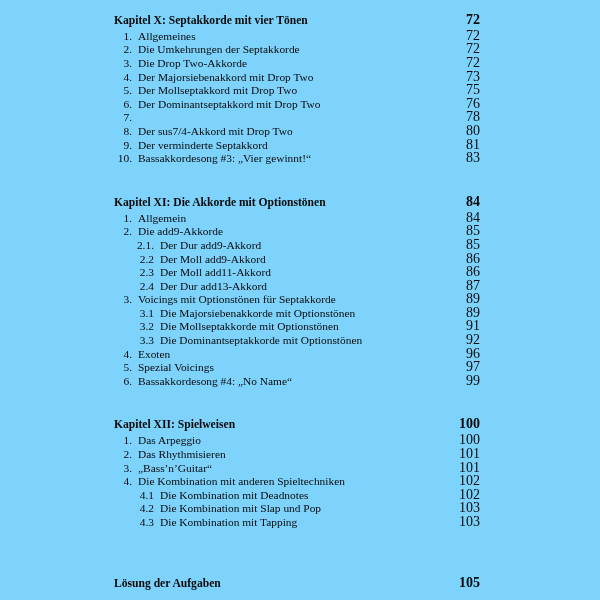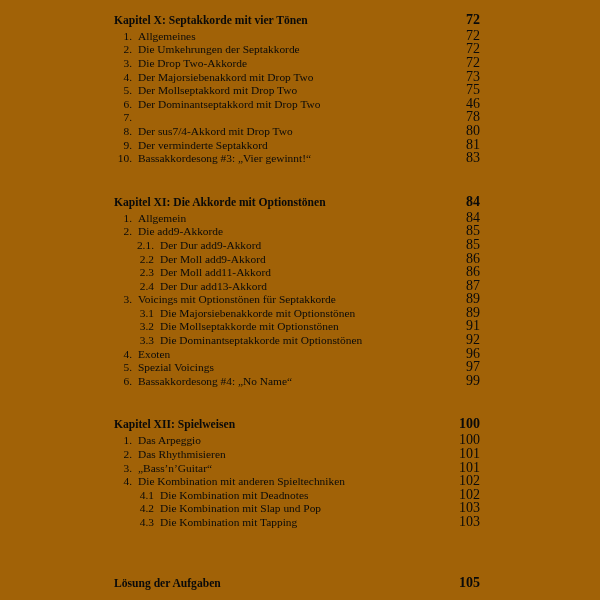--- a/index.html
+++ b/index.html
@@ -11,21 +11,21 @@
     width: 600px;
     height: 600px;
     font-family: "Liberation Serif", "DejaVu Serif", serif;
     color: #0a0a0a;
     overflow: hidden;
   }
   #page {
     position: relative;
     width: 600px;
     height: 600px;
-    background: #a16207;
+    background: #7dd3fc;
   }
   #toc {
     position: absolute;
     left: 114px;
     top: 13px;
     width: 366px;
   }
   .chapter-block {
     margin-bottom: 30px;
   }
@@ -136,21 +136,21 @@
       <div class="row lvl1">
         <span class="num">5.</span>
         <span class="label">Der Mollseptakkord mit Drop Two</span>
         <span class="dots"></span>
         <span class="page">75</span>
       </div>
       <div class="row lvl1">
         <span class="num">6.</span>
         <span class="label">Der Dominantseptakkord mit Drop Two</span>
         <span class="dots"></span>
-        <span class="page">46</span>
+        <span class="page">76</span>
       </div>
       <div class="row lvl1">
         <span class="num">7.</span>
         <span class="dots"></span>
         <span class="page">78</span>
       </div>
       <div class="row lvl1">
         <span class="num">8.</span>
         <span class="label">Der sus7/4-Akkord mit Drop Two</span>
         <span class="dots"></span>

